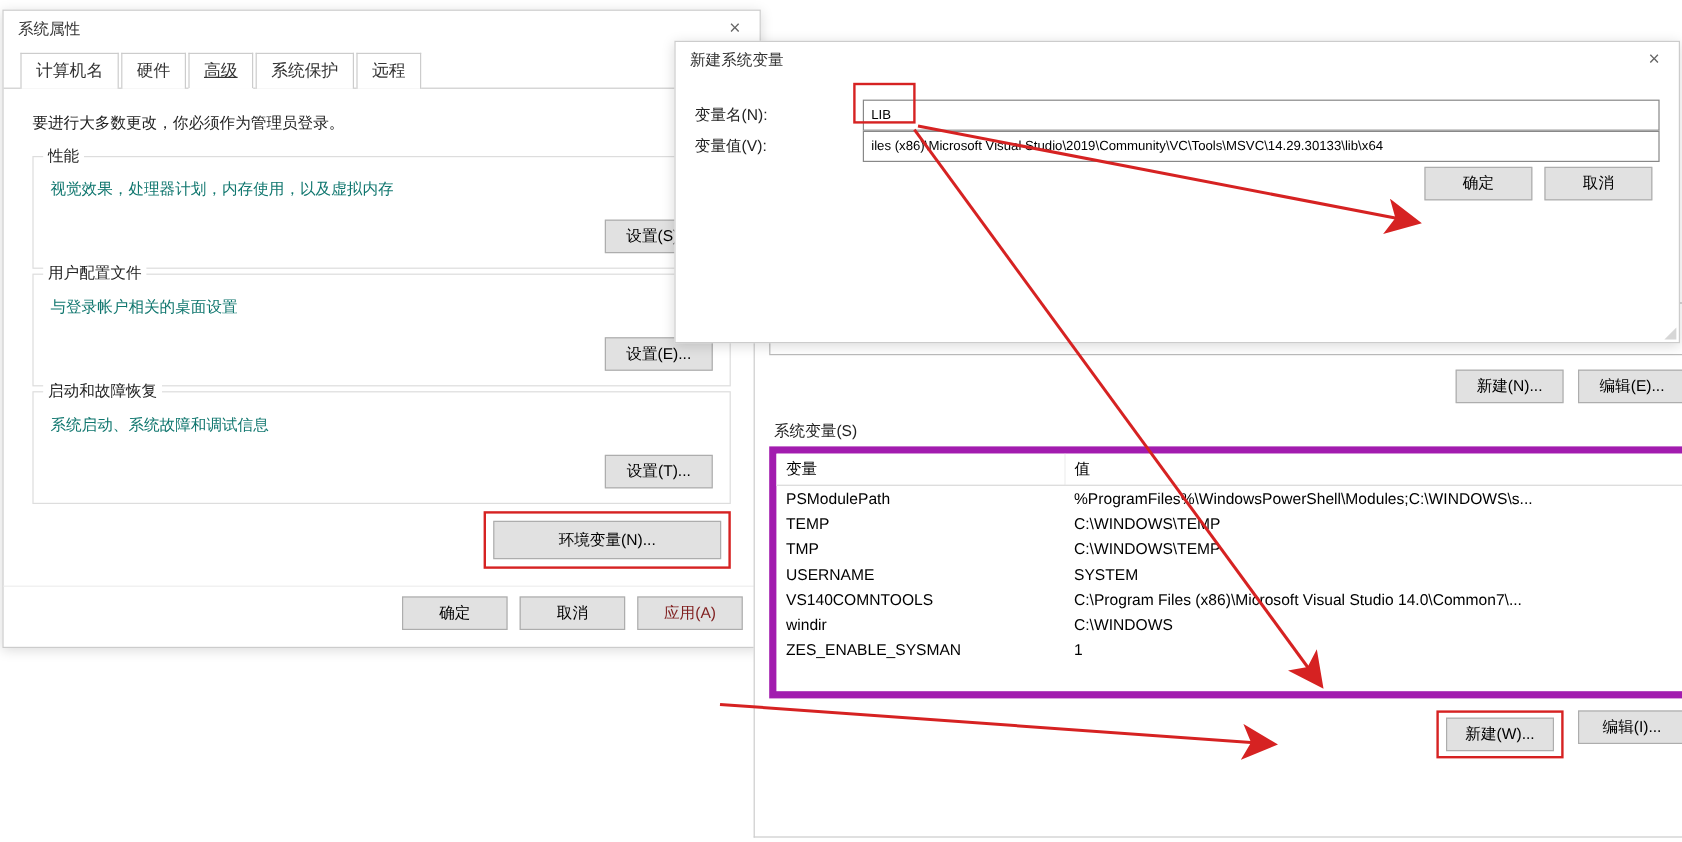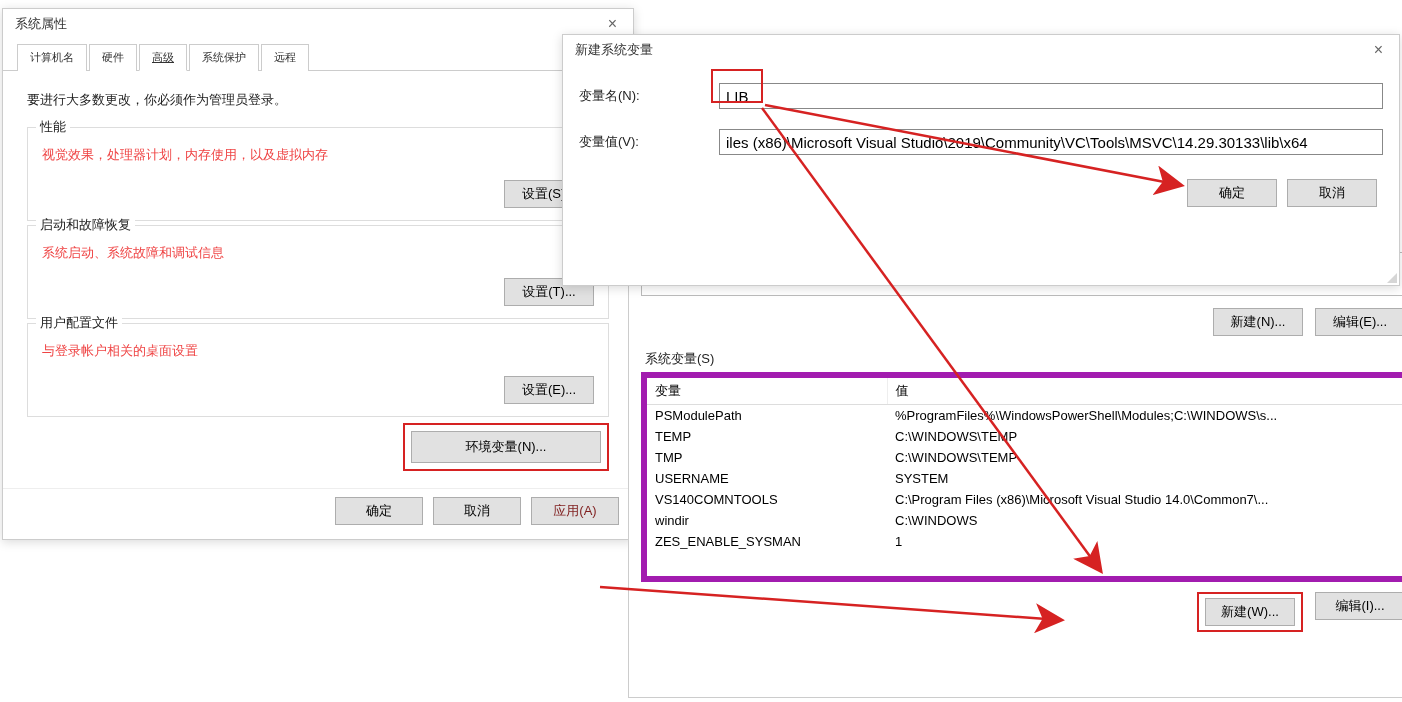--- a/index.html
+++ b/index.html
@@ -40,21 +40,21 @@
   display: flex;
   border-bottom: 1px solid #ccc;
   padding-left: 14px;
   margin-top: 4px;
 }
 .tab {
   padding: 5px 12px;
   border: 1px solid #ccc;
   border-bottom: none;
   background: #fff;
-  font-size: 11px;
+  font-size: 14px;
   margin-right: 2px;
   cursor: pointer;
   position: relative;
   top: 1px;
   color: #333;
 }
 .tab.active {
   border-bottom: 1px solid #fff;
   z-index: 2;
   text-decoration: underline;
@@ -68,21 +68,21 @@
   margin-bottom: 4px;
 }
 .groupbox .legend {
   position: absolute;
   top: -10px;
   left: 8px;
   background: #fff;
   padding: 0 4px;
   color: #222;
 }
-.groupbox .desc { color: #ef4444; margin-bottom: 16px; }
+.groupbox .desc { color: #0f766e; margin-bottom: 16px; }
 .btnrow-right { display: flex; justify-content: flex-end; }
 .winbtn {
   min-width: 90px;
   height: 28px;
   background: #e1e1e1;
   border: 1px solid #adadad;
   font-size: 13px;
   font-family: inherit;
   cursor: pointer;
   padding: 0 14px;
@@ -170,28 +170,28 @@
   background:#c2c2c2;
 }
 .highlight-btn {
   border: 2px solid #d62222;
   display:inline-block;
   padding:4px 6px;
 }
 
 #newvar { left: 562px; top: 34px; width: 838px; height: 252px; z-index:20; }
 .newvar-body { padding: 18px 16px 10px 16px; }
-.formrow { display:flex; align-items:center; margin-bottom: 20px; }
+.formrow { display:flex; align-items:center; }
 .formrow label { width: 140px; color:#222; }
 .text-input {
   flex:1;
   height:26px;
   border:1px solid #888;
   padding: 2px 6px;
-  font-size:15px;
+  font-size:11px;
   font-family:inherit;
   outline:none;
 }
 .lib-highlight {
   position:absolute;
   border:2px solid #d62222;
   pointer-events:none;
 }
 .newvar-buttons {
   display:flex;
@@ -246,32 +246,32 @@
 
     <div class="groupbox">
       <span class="legend">性能</span>
       <div class="desc">视觉效果，处理器计划，内存使用，以及虚拟内存</div>
       <div class="btnrow-right">
         <button class="winbtn">设置(S)...</button>
       </div>
     </div>
 
     <div class="groupbox">
+      <span class="legend">用户配置文件</span>
+      <div class="desc">与登录帐户相关的桌面设置</div>
+      <div class="btnrow-right">
+        <button class="winbtn">设置(E)...</button>
+      </div>
+    </div>
+
+    <div class="groupbox">
       <span class="legend">启动和故障恢复</span>
       <div class="desc">系统启动、系统故障和调试信息</div>
       <div class="btnrow-right">
         <button class="winbtn">设置(T)...</button>
-      </div>
-    </div>
-
-    <div class="groupbox">
-      <span class="legend">用户配置文件</span>
-      <div class="desc">与登录帐户相关的桌面设置</div>
-      <div class="btnrow-right">
-        <button class="winbtn">设置(E)...</button>
       </div>
     </div>
 
     <div class="envvar-row">
       <span class="envvar-btn-wrap">
         <button class="winbtn">环境变量(N)...</button>
       </span>
     </div>
   </div>
   <div class="dlg-buttons">

